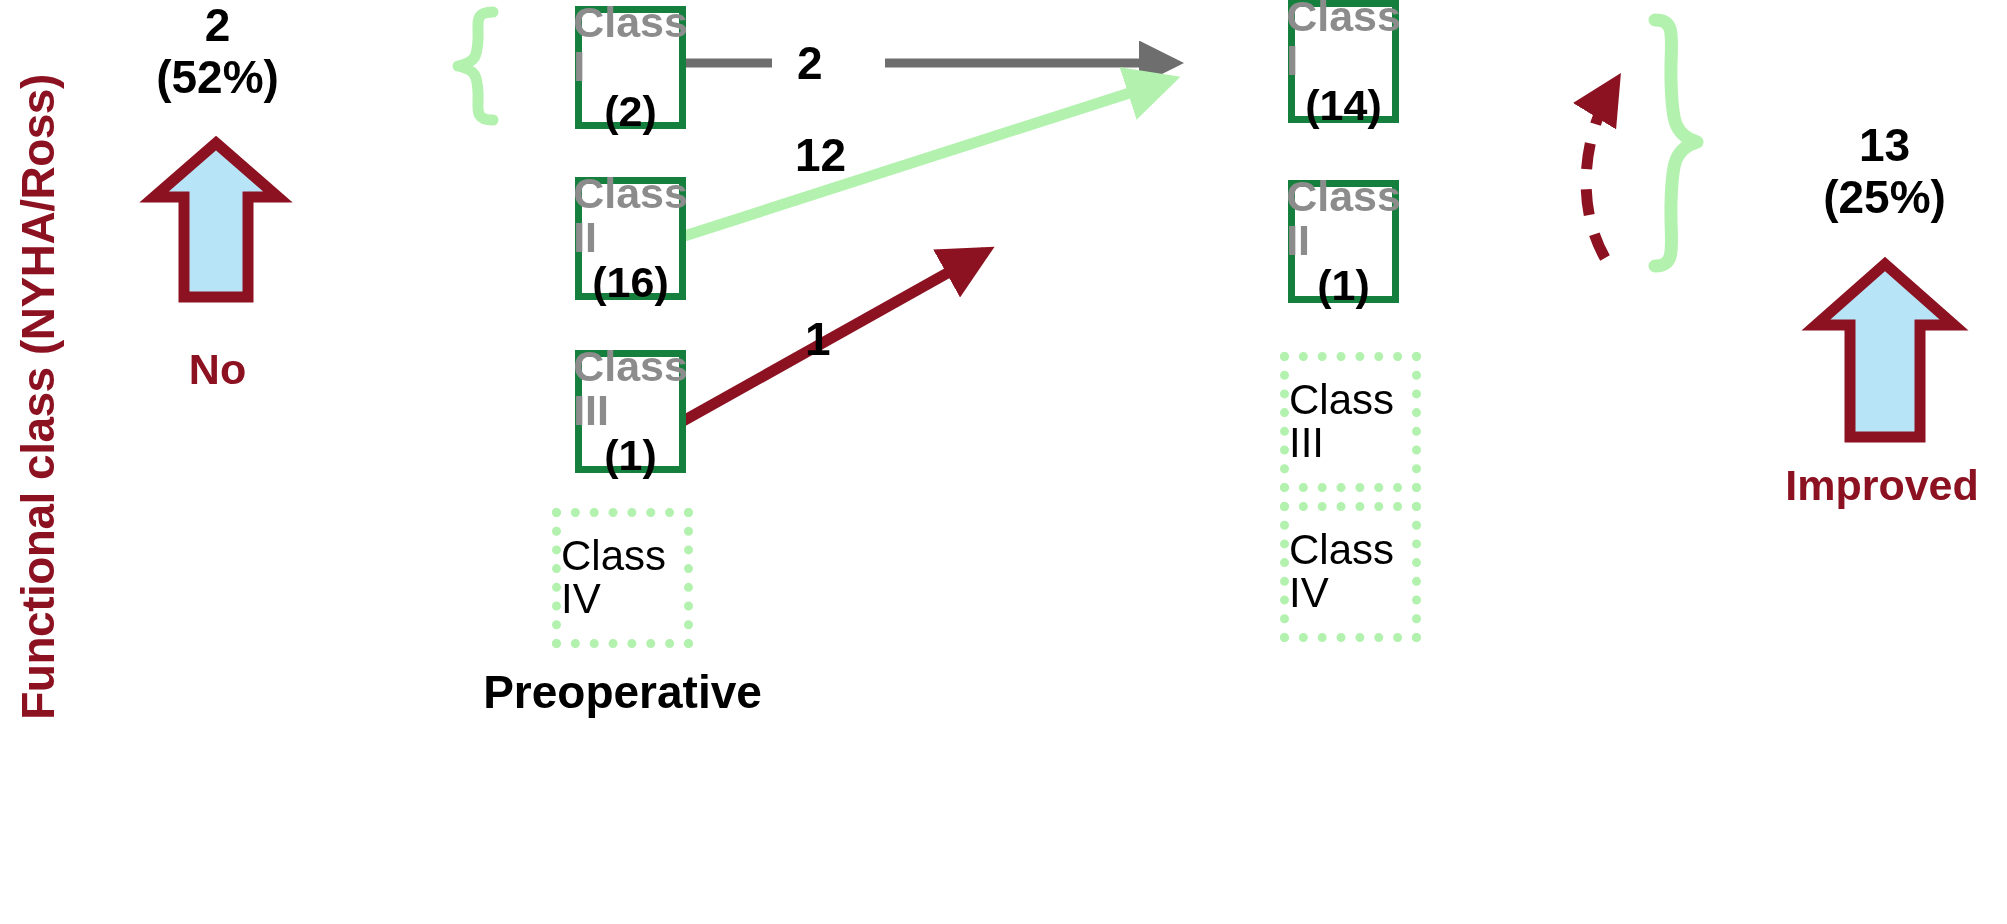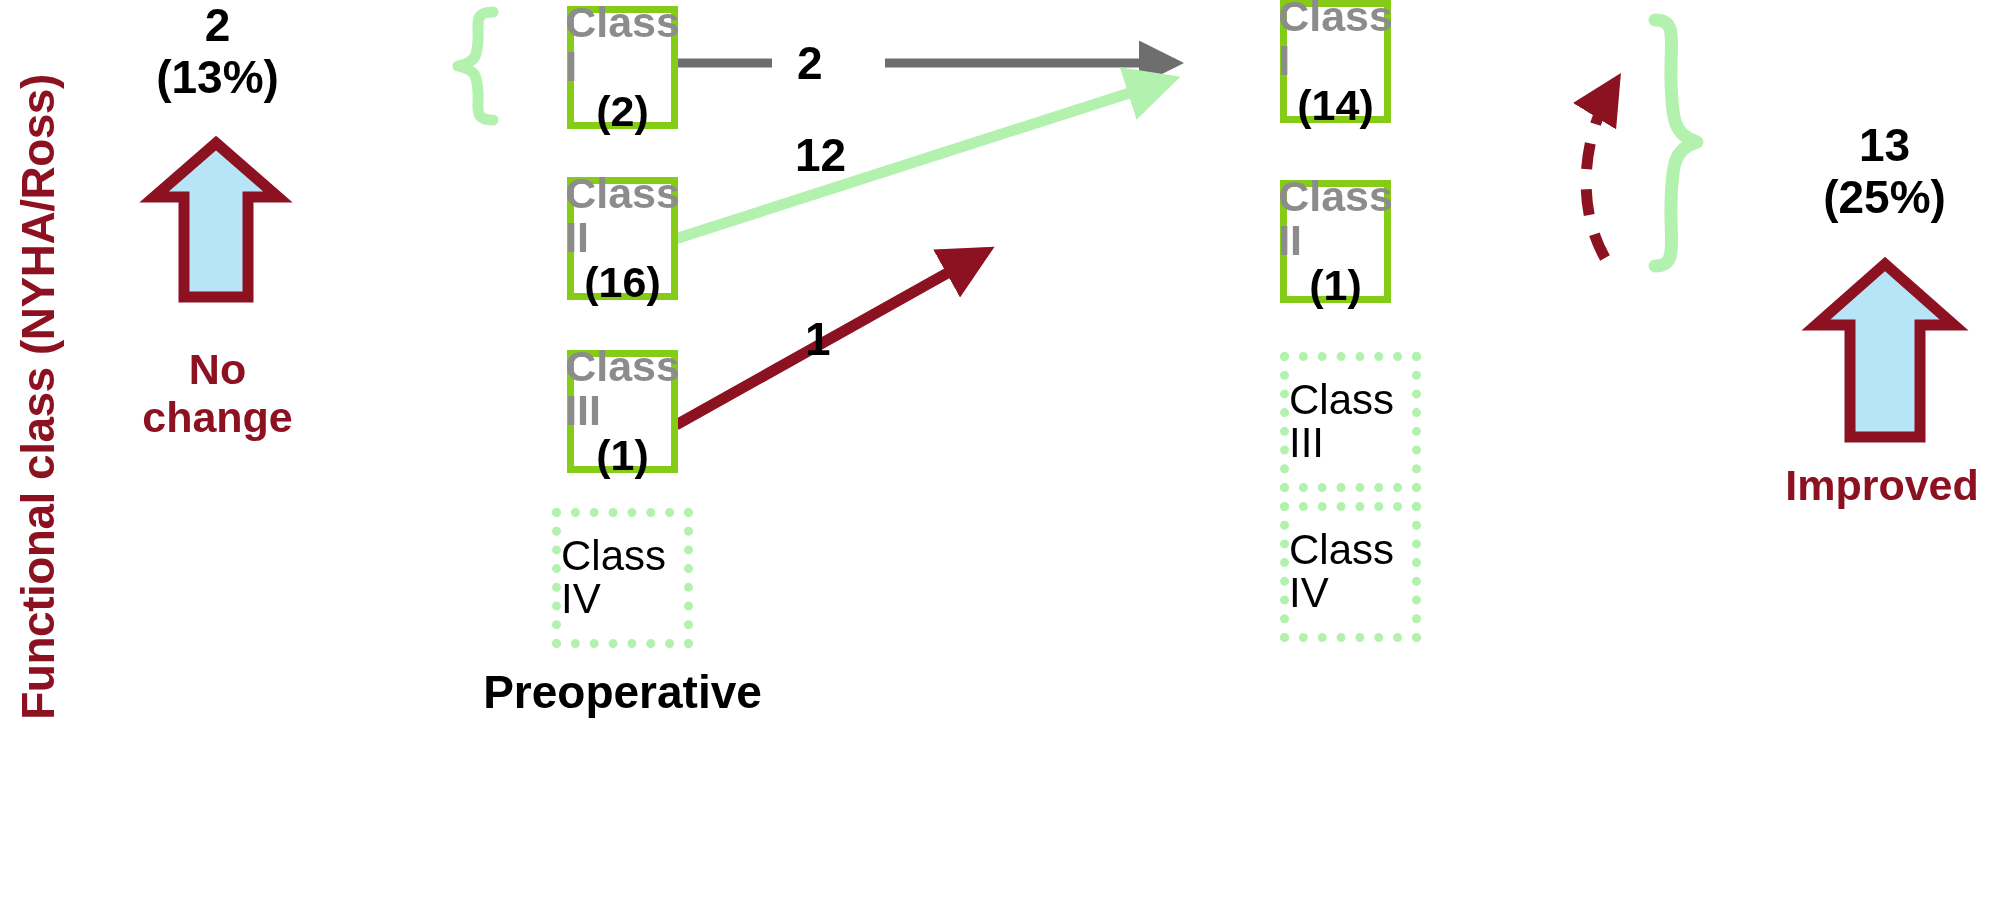--- a/index.html
+++ b/index.html
@@ -43,21 +43,22 @@
     position: absolute;
     box-sizing: border-box;
     background: #ffffff;
     display: flex;
     flex-direction: column;
     align-items: center;
     justify-content: center;
     line-height: 1.02;
   }
   .class-box.solid {
-    border: 7px solid #84cc16;
+    border: 7px solid #15803d;
+    margin-left: 8px;
   }
   .class-box.dotted {
     border: 9px dotted #b3f2ae;
   }
   .class-name {
     color: #8c8c8c;
     font-size: 43px;
     font-weight: bold;
   }
   .class-count {
@@ -171,25 +172,24 @@
 
     <g>
       <polygon points="1885,264 1954,325 1920,325 1920,437 1850,437 1850,325 1816,325" fill="#b8e4f8" stroke="#8c1222" stroke-width="11" stroke-linejoin="miter"></polygon>
     </g>
   </svg>
 
   <div class="axis-label">Functional class (NYHA/Ross)</div>
 
   <div class="summary-value" style="left:105px; top:0px; width:225px;">
     <div>2</div>
-    <div>(13%)</div>
+    <div>(52%)</div>
   </div>
   <div class="summary-caption" style="left:105px; top:345px; width:225px;">
     <div>No</div>
-    <div>change</div>
   </div>
 
   <div class="summary-value" style="left:1772px; top:120px; width:225px;">
     <div>13</div>
     <div>(25%)</div>
   </div>
   <div class="summary-caption" style="left:1757px; top:461px; width:250px;">
     <div>Improved</div>
   </div>
 

